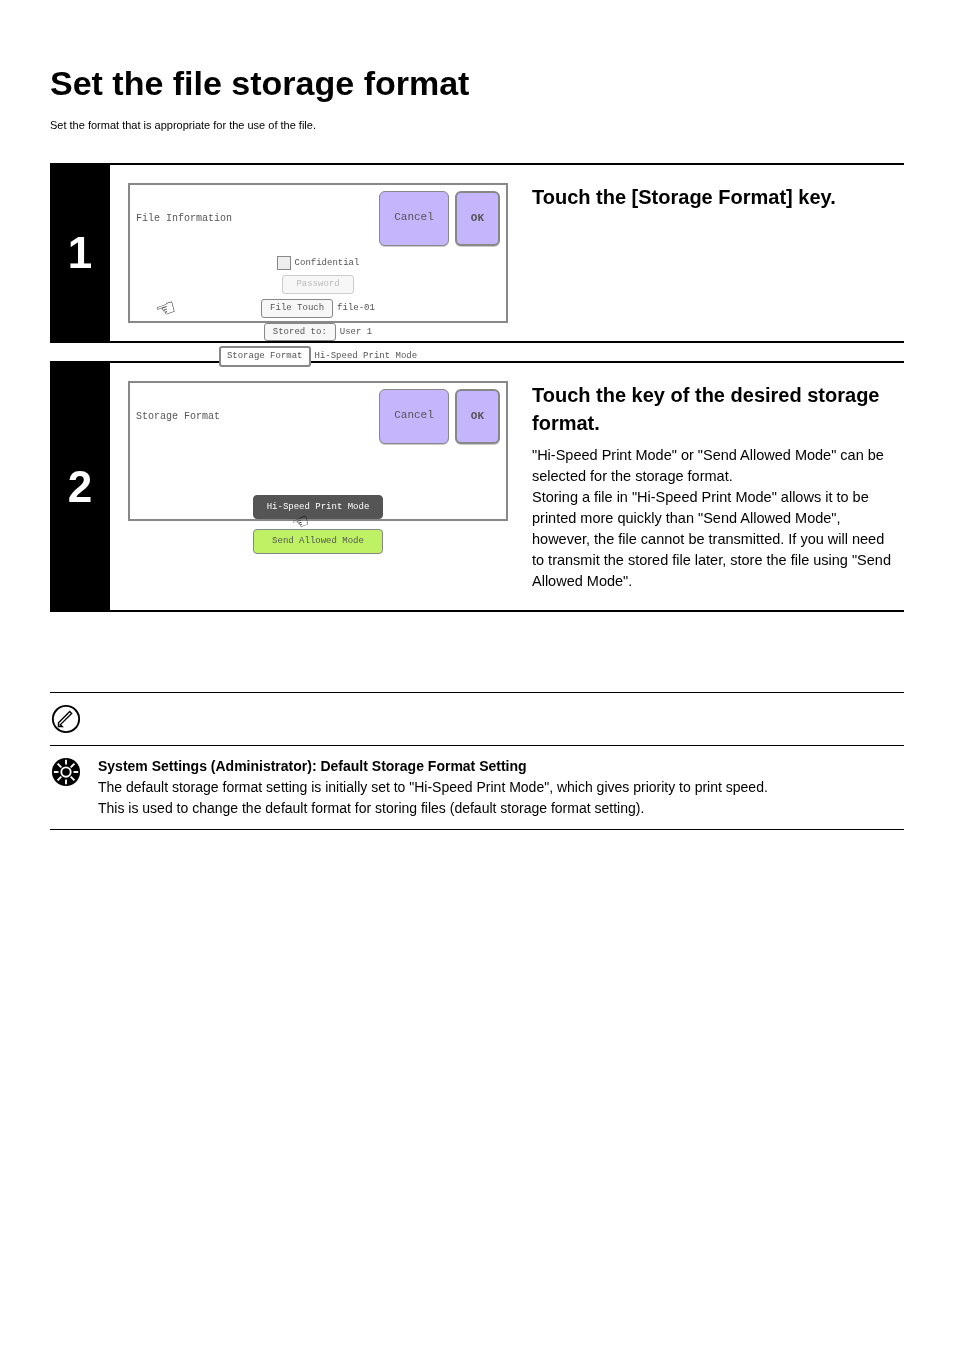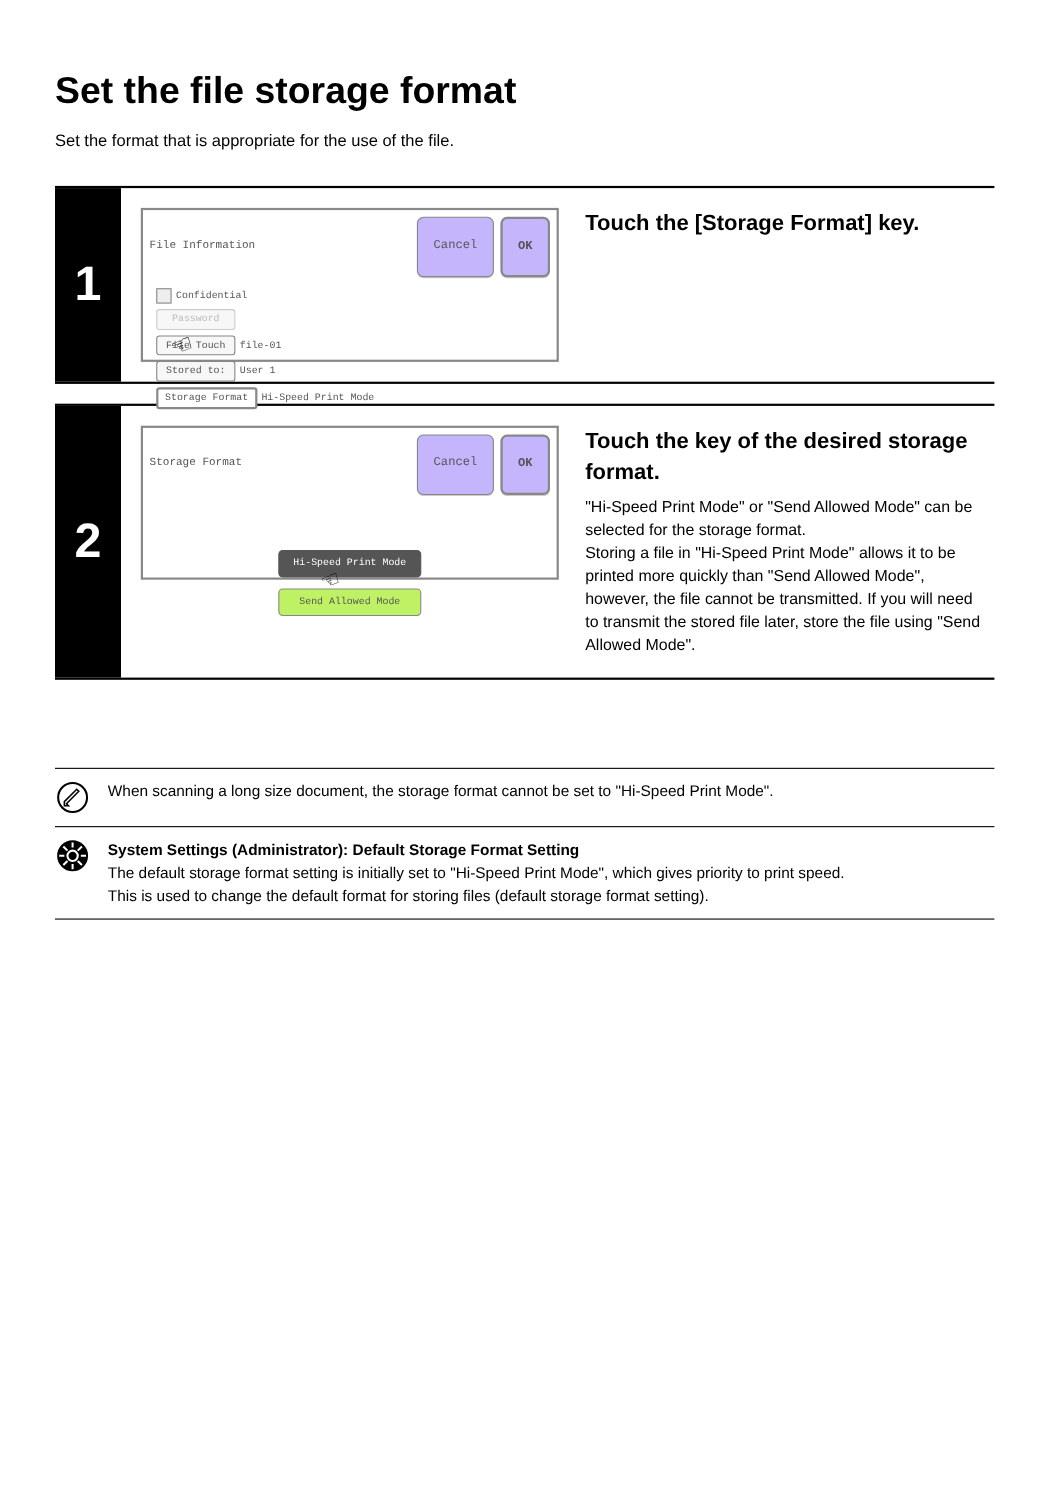--- a/index.html
+++ b/index.html
@@ -11,21 +11,21 @@
     color: #000;
     font-size: 14px;
     line-height: 1.4;
   }
   h1.section-title {
     font-size: 34px;
     font-weight: bold;
     margin-bottom: 10px;
   }
   p.intro {
-    font-size: 15px;
+    font-size: 11px;
     margin-bottom: 30px;
   }
 
   .step-block {
     display: flex;
     border-top: 2px solid #000;
     border-bottom: 2px solid #000;
     margin-bottom: 18px;
   }
   .step-num-col {
@@ -81,20 +81,21 @@
     box-shadow: 0 1px 0 #ccc;
   }
   .lcd-btn.ok { border-width: 2px; font-weight: bold; }
 
   .lcd-rows { padding: 0 6px; }
   .lcd-row {
     display: flex;
     align-items: center;
     gap: 4px;
     margin-bottom: 5px;
+    justify-content: center;
   }
   .lcd-checkbox {
     width: 14px; height: 14px;
     border: 1px solid #888;
     background: #eee;
   }
   .lcd-field-label {
     border: 1px solid #888;
     border-radius: 3px;
     padding: 2px 6px;
@@ -242,21 +243,20 @@
 </div>
 
 <div class="notes-wrap">
   <div class="note-row">
     <div class="note-icon">
       <svg viewBox="0 0 32 32">
           <circle cx="16" cy="16" r="14" fill="none" stroke="#000" stroke-width="2"></circle>
           <path d="M10 22 L22 10 L20 8 L8 20 L8 24 L12 24 Z" fill="none" stroke="#000" stroke-width="1.5"></path>
         </svg>
     </div>
-    <div class="note-text">When scanning a long size document, the storage format cannot be set to "Hi-Speed Print Mode".</div>
   </div>
   <div class="note-row">
     <div class="note-icon">
       <svg viewBox="0 0 32 32">
           <circle cx="16" cy="16" r="15" fill="#000"></circle>
           <circle cx="16" cy="16" r="5" fill="none" stroke="#fff" stroke-width="2"></circle>
           <g stroke="#fff" stroke-width="2">
             <line x1="16" y1="3" x2="16" y2="8"></line>
             <line x1="16" y1="24" x2="16" y2="29"></line>
             <line x1="3" y1="16" x2="8" y2="16"></line>

